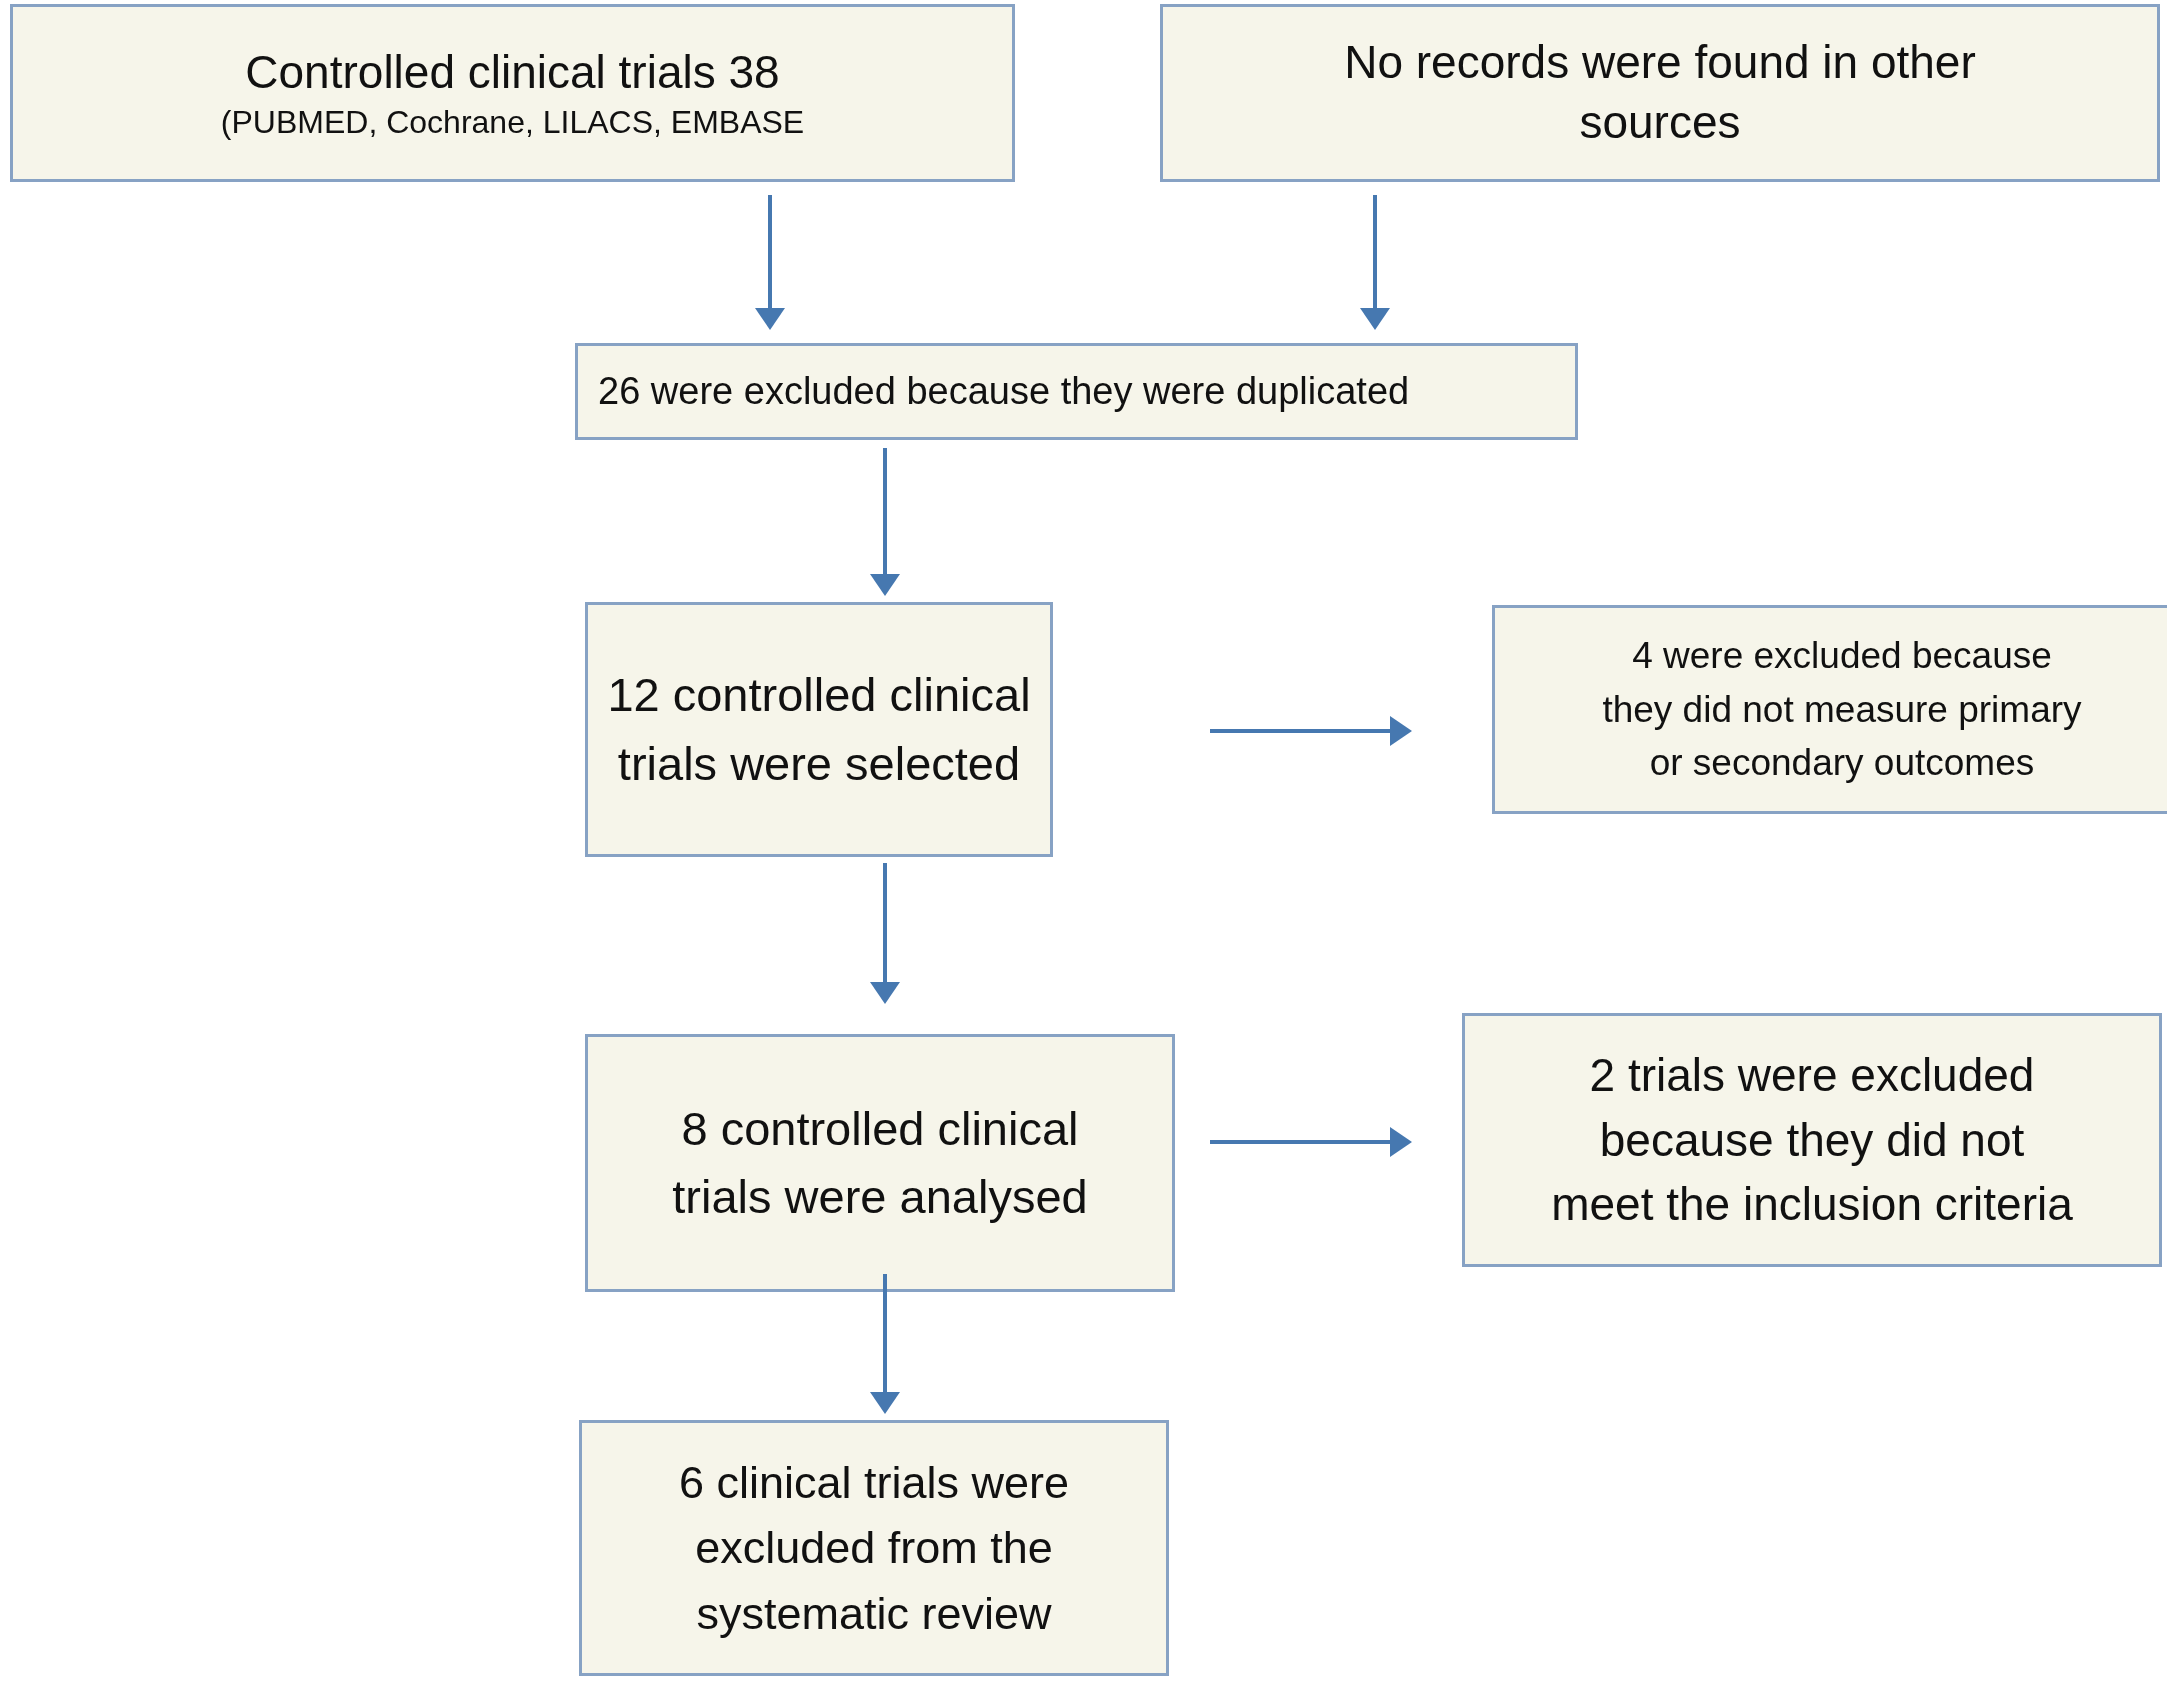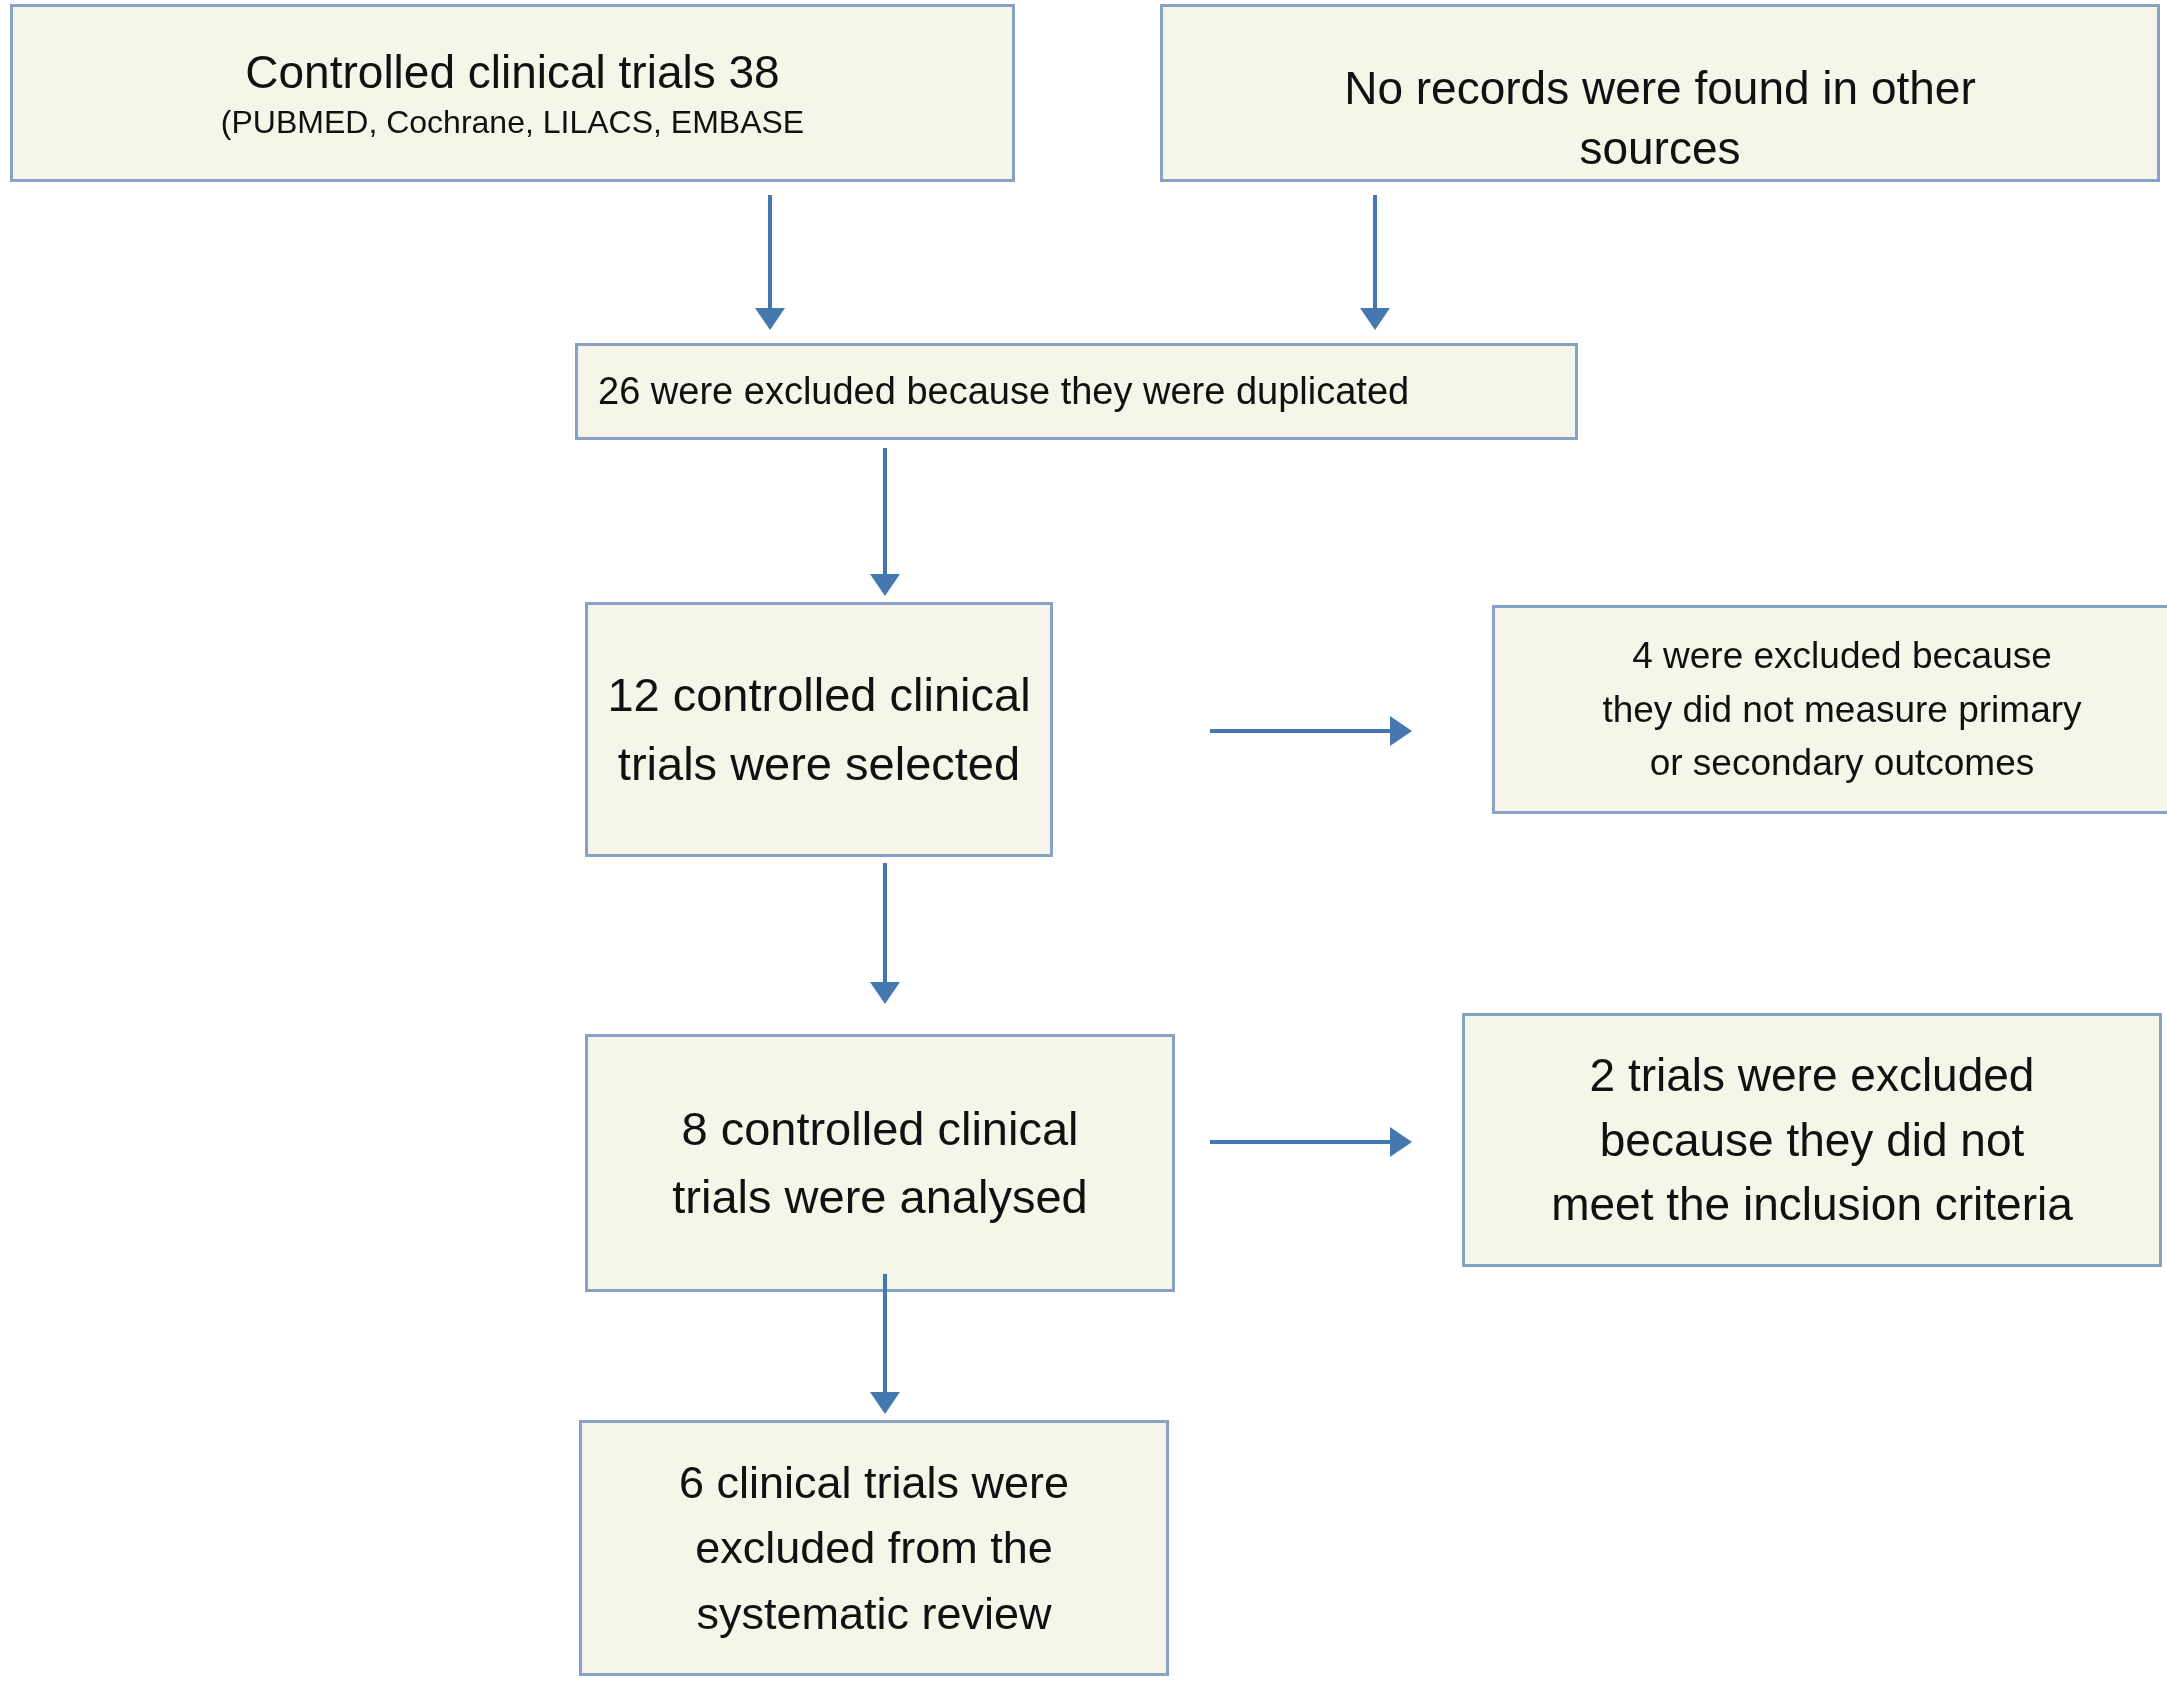--- a/index.html
+++ b/index.html
@@ -28,21 +28,21 @@
     align-items: center;
     justify-content: center;
     text-align: center;
   }
   .box .label { white-space: pre-line; }
 
   
   .box-sources { left: 10px; top: 4px; width: 1005px; height: 178px; flex-direction: column; }
   .box-sources .line1 { font-size: 46px; line-height: 1.25; }
   .box-sources .line2 { font-size: 32px; line-height: 1.25; }
-  .box-other { left: 1160px; top: 4px; width: 1000px; height: 178px; align-items: flex-end; }
+  .box-other { left: 1160px; top: 4px; width: 1000px; height: 178px; }
   .box-other .label { font-size: 46px; line-height: 1.3; }
 
   
   .box-dup { left: 575px; top: 343px; width: 1003px; height: 97px; justify-content: flex-start; padding-left: 20px; }
   .box-dup .label { font-size: 38px; text-align: left; }
 
   
   .box-selected { left: 585px; top: 602px; width: 468px; height: 255px; }
   .box-selected .label { font-size: 47px; line-height: 1.45; }
   .box-analysed { left: 585px; top: 1010px; width: 590px; height: 258px; margin-top: 24px; }

